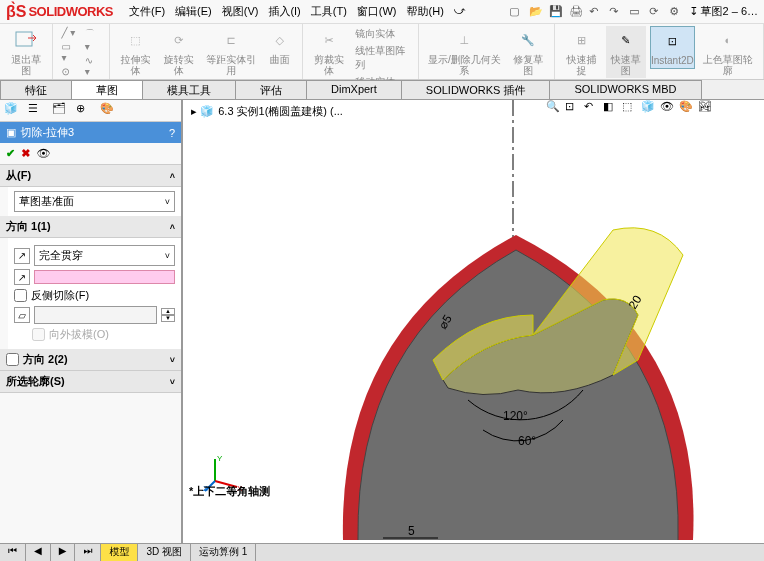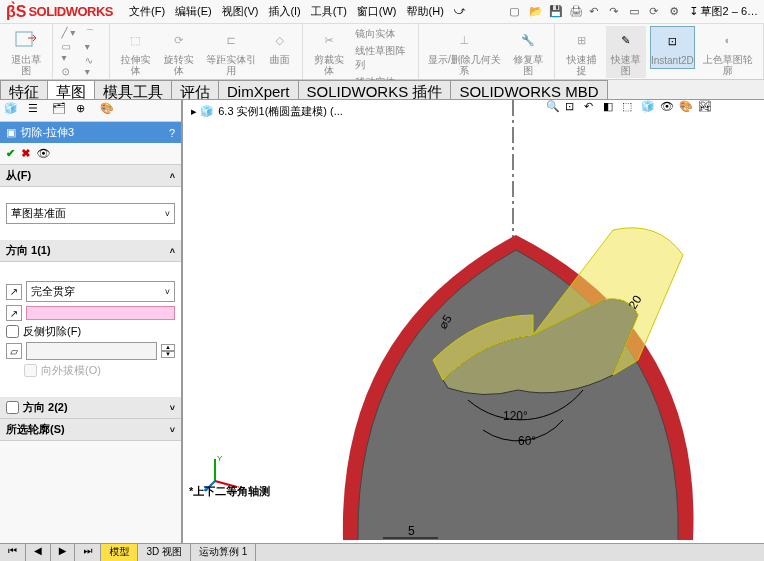--- a/index.html
+++ b/index.html
@@ -13,31 +13,31 @@
 .qat { margin-left: auto; display: flex; gap: 6px; align-items: center; }
 .qat-icon { width: 14px; height: 14px; color: #555; cursor: pointer; }
 .ribbon { height: 56px; background: #f8f8f8; border-bottom: 1px solid #ccc; display: flex; }
 .ribbon-group { border-right: 1px solid #ddd; padding: 2px 6px; display: flex; gap: 4px; align-items: flex-start; }
 .ribbon-btn { display: flex; flex-direction: column; align-items: center; padding: 2px; cursor: pointer; min-width: 32px; }
 .ribbon-btn-icon { width: 24px; height: 24px; display: flex; align-items: center; justify-content: center; }
 .ribbon-btn-label { font-size: 10px; color: #888; text-align: center; line-height: 11px; margin-top: 2px; }
 .ribbon-mini { display: flex; flex-direction: column; gap: 1px; }
 .ribbon-mini-item { font-size: 10px; color: #888; padding: 1px 2px; display: flex; align-items: center; gap: 3px; }
 .tabbar { height: 20px; background: #f0f0f0; display: flex; border-bottom: 1px solid #999; }
-.tab { padding: 2px 8px; border: 1px solid #999; border-bottom: none; background: #e8e8e8; font-size: 15px; cursor: pointer; margin-right: -1px; }
+.tab { padding: 2px 24px; border: 1px solid #999; border-bottom: none; background: #e8e8e8; font-size: 11px; cursor: pointer; margin-right: -1px; }
 .tab.active { background: #fff; }
 .main { display: flex; height: 443px; }
 .leftpanel { width: 183px; border-right: 2px solid #999; background: #f8f8f8; display: flex; flex-direction: column; }
 .lp-tabs { height: 22px; display: flex; border-bottom: 1px solid #ccc; padding: 2px 4px; gap: 6px; }
 .lp-tab-icon { width: 18px; height: 18px; cursor: pointer; }
 .feature-header { background: #4a90d9; color: #fff; padding: 3px 6px; display: flex; align-items: center; justify-content: space-between; }
 .feature-header-left { display: flex; align-items: center; gap: 4px; }
 .feature-actions { padding: 4px 6px; display: flex; gap: 6px; border-bottom: 1px solid #ccc; }
 .section-header { background: #e8e8e8; padding: 3px 6px; font-weight: bold; border-bottom: 1px solid #ccc; display: flex; justify-content: space-between; align-items: center; }
-.section-body { padding: 16px 6px; background: #fff; }
+.section-body { padding: 4px 6px; background: #fff; margin-left: 8px; }
 .select-box { width: 100%; border: 1px solid #999; padding: 2px 4px; font-size: 11px; background: #fff; display: flex; justify-content: space-between; align-items: center; }
 .dir-row { display: flex; gap: 4px; align-items: center; margin: 3px 0; }
 .dir-icon { width: 16px; height: 16px; border: 1px solid #999; display: flex; align-items: center; justify-content: center; font-size: 10px; }
 .pink-box { background: #fce; border: 1px solid #d8a; height: 14px; flex: 1; }
 .spinner { width: 14px; display: flex; flex-direction: column; }
 .spinner-btn { height: 7px; border: 1px solid #999; font-size: 6px; text-align: center; line-height: 5px; }
 .checkbox-row { display: flex; align-items: center; gap: 4px; margin: 3px 0; font-size: 11px; }
 .viewport { flex: 1; background: #fff; position: relative; overflow: hidden; }
 .bread { position: absolute; top: 4px; left: 8px; font-size: 11px; display: flex; align-items: center; gap: 4px; }
 .view-toolbar { position: absolute; top: 0; right: 50px; display: flex; gap: 3px; }

